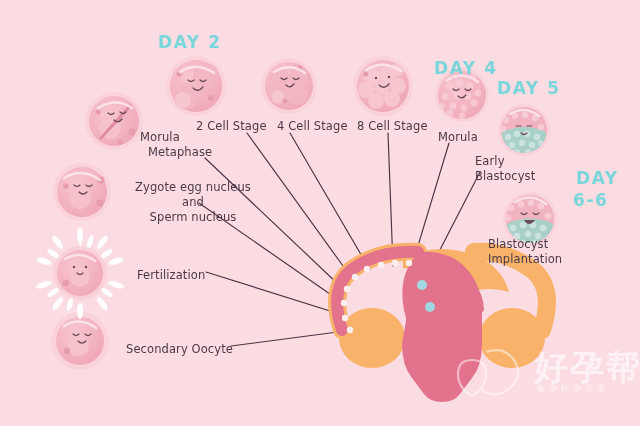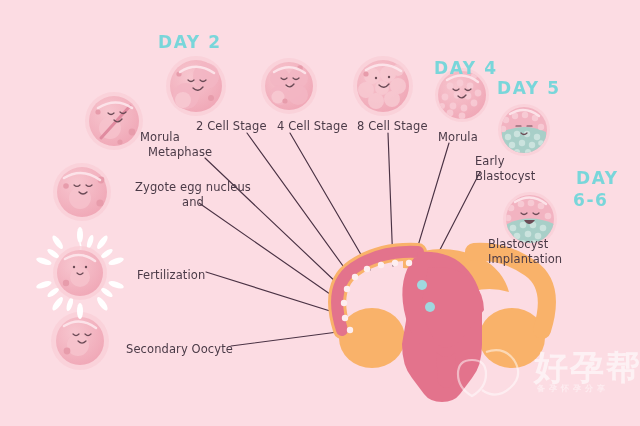--- a/index.html
+++ b/index.html
@@ -371,20 +371,21 @@
   <div class="day" style="left:434px;top:58px;">DAY 4</div>
   <div class="day" style="left:497px;top:78px;">DAY 5</div>
   <div class="day" style="left:576px;top:168px;">DAY</div>
   <div class="day" style="left:573px;top:190px;">6-6</div>
 
   <div class="lbl" style="left:140px;top:131px;">Morula</div>
   <div class="lbl" style="left:148px;top:146px;">Metaphase</div>
 
   <div class="lbl" style="left:118px;top:196px;width:150px;text-align:center;">and</div>
   <div class="lbl" style="left:118px;top:181px;width:150px;text-align:center;">Zygote egg nucleus</div>
+  <div class="lbl" style="left:118px;top:211px;width:150px;text-align:center;">Sperm nucleus</div>
 
   <div class="lbl" style="left:137px;top:269px;">Fertilization</div>
 
   <div class="lbl" style="left:126px;top:343px;">Secondary Oocyte</div>
 
   <div class="lbl" style="left:196px;top:120px;">2 Cell Stage</div>
   <div class="lbl" style="left:277px;top:120px;">4 Cell Stage</div>
   <div class="lbl" style="left:357px;top:120px;">8 Cell Stage</div>
   <div class="lbl" style="left:438px;top:131px;">Morula</div>
 

